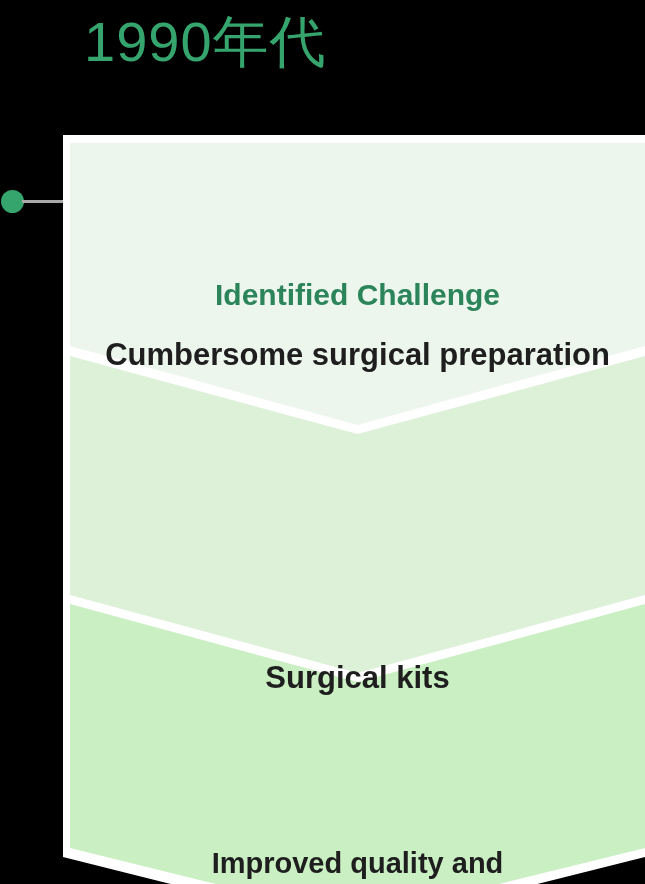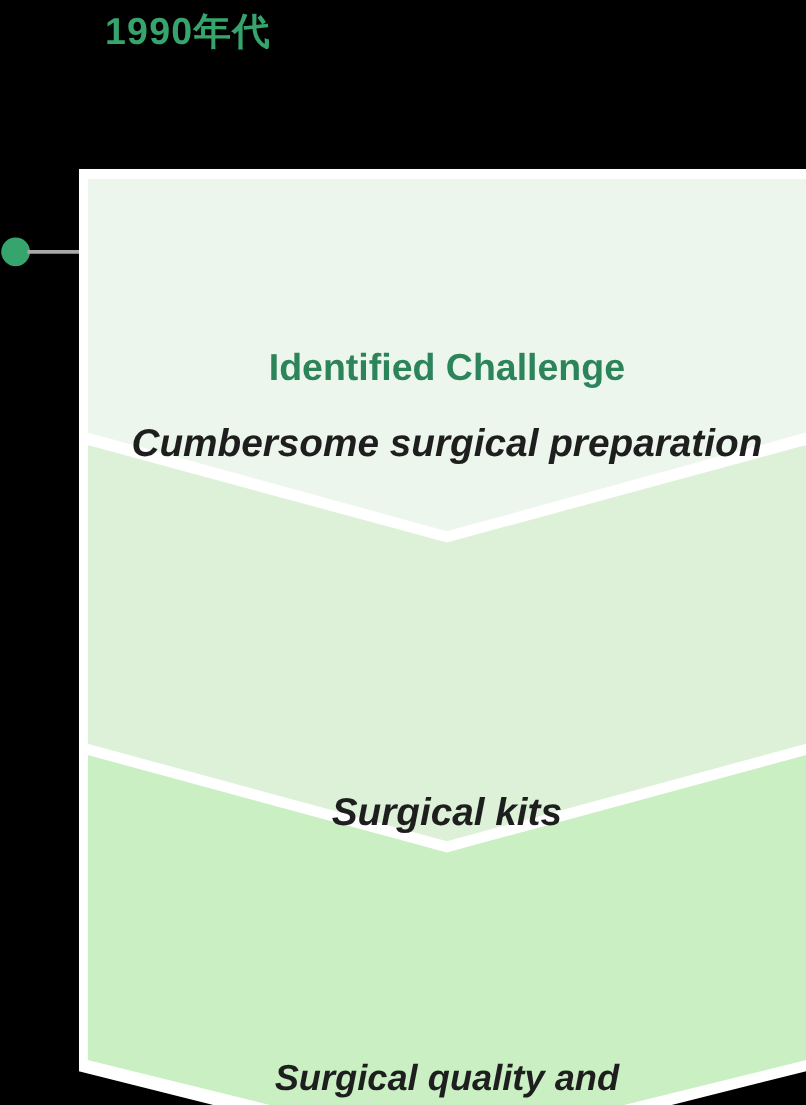--- a/index.html
+++ b/index.html
@@ -8,21 +8,21 @@
     background:#000;
     position:relative;
     overflow:hidden;
     font-family:"Liberation Sans","DejaVu Sans",sans-serif;
   }
   .stage{position:absolute;inset:0;}
 
   
   .era-title{
     position:absolute;left:84px;top:8px;
-    font-size:30px;font-weight:700;
+    font-size:56px;font-weight:400;
     color:var(--accent-green,#36a56d);
     letter-spacing:1px;
     line-height:1.2;
     white-space:nowrap;
   }
 
   
   .timeline-dot{
     position:absolute;left:1px;top:190px;
     width:23px;height:23px;border-radius:50%;
@@ -65,26 +65,26 @@
   .txt{
     position:absolute;left:7px;width:575px;
     text-align:center;margin:0;
   }
   .sec-title{
     color:var(--heading-green,#2c845a);
     font-weight:700;font-size:30px;line-height:34px;
   }
   .sec-body{
     color:var(--body-text,#1e1e1e);
-    font-weight:700;font-size:31px;line-height:38px;font-style:italic;
+    font-weight:700;font-size:31px;line-height:38px;
   }
   .t1h{top:143px;}
   .t1b{top:201px;}
   .t2h{top:439px;}
-  .t2b{top:496px;}
+  .t2b{top:524px;}
   .t3h{top:666px;}
   .t3b{top:707px;font-size:29px;line-height:43px;}
 </style>
 </head>
 <body>
 
 <div class="stage">
 
   <div class="era-title">1990年代</div>
 
@@ -98,16 +98,16 @@
 
     <section class="chev chev-2"></section>
 
     <section class="chev chev-3"></section>
 
     <h3 class="txt sec-title t1h">Identified Challenge</h3>
     <p class="txt sec-body t1b">Cumbersome surgical preparation</p>
 
     <p class="txt sec-body t2b">Surgical kits</p>
 
-    <p class="txt sec-body t3b"><span>Surgical quality and</span><br><span>efficiency of surgical preparation</span></p>
+    <p class="txt sec-body t3b"><span>Improved quality and</span><br><span>efficiency of surgical preparation</span></p>
 
   </div>
 </div>
 
 </body></html>

